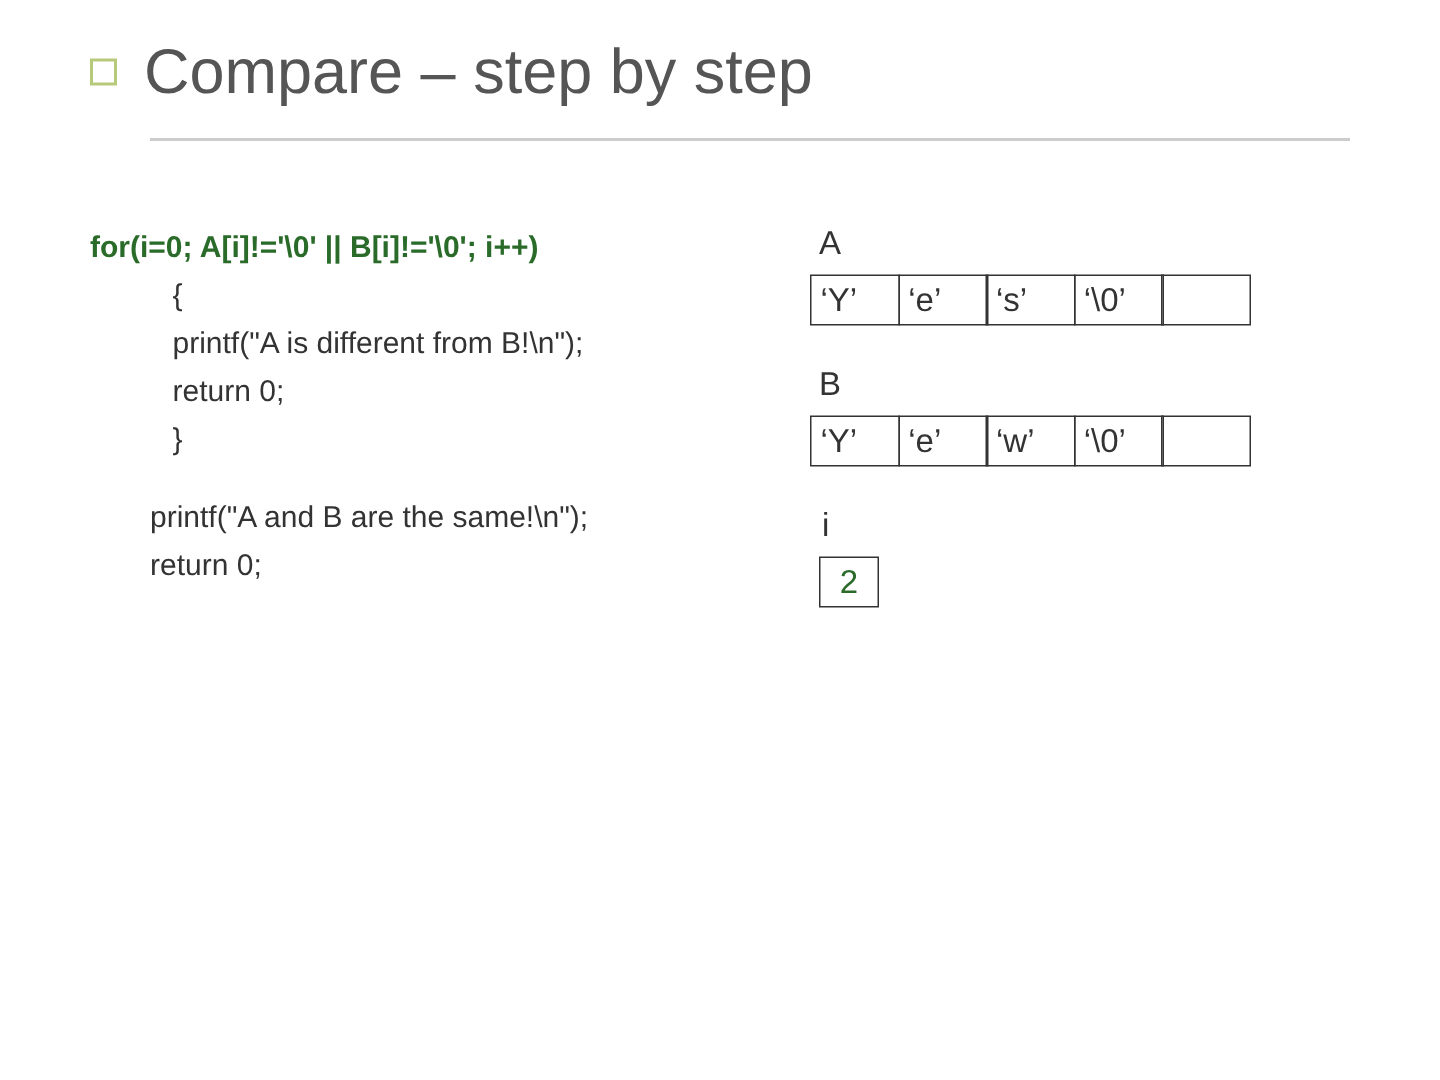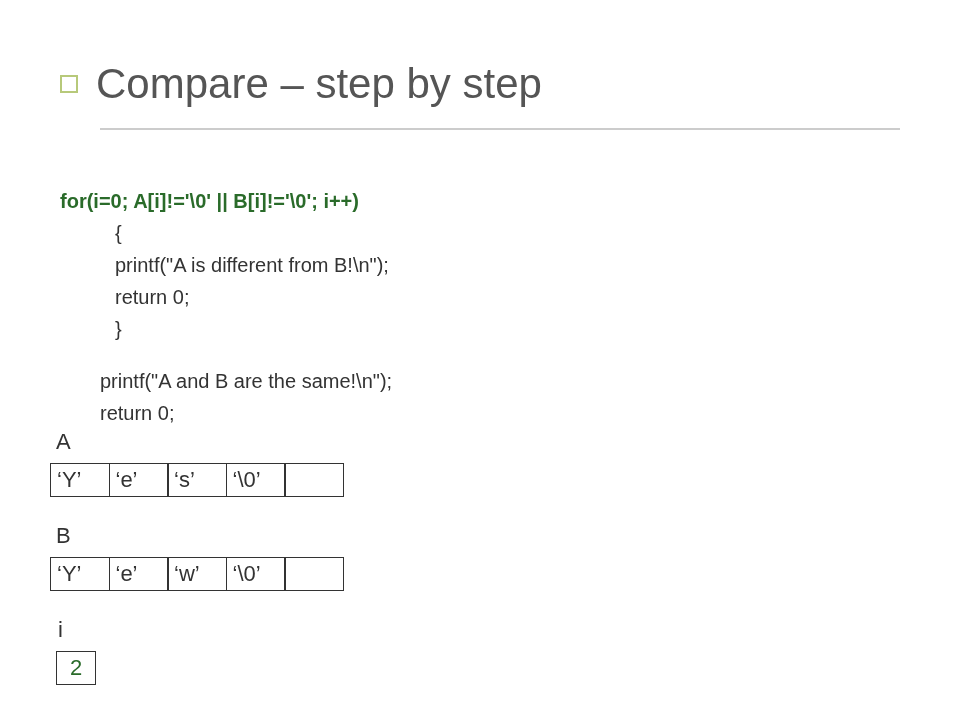--- a/index.html
+++ b/index.html
@@ -9,21 +9,21 @@
     height: 720px;
     background: #fff;
     font-family: Arial, "Helvetica Neue", sans-serif;
     color: #222;
   }
   .slide {
     position: relative;
     width: 960px;
     height: 620px;
     box-sizing: border-box;
-    padding: 60px 0 0 0;
+    padding: 24px 0 0 0;
   }
   .title-row {
     display: flex;
     align-items: center;
     margin-left: 60px;
     margin-bottom: 20px;
   }
   .title-bullet {
     width: 18px;
     height: 18px;
@@ -39,21 +39,20 @@
   }
   .title-underline {
     margin-left: 100px;
     width: 800px;
     height: 2px;
     background: #ccc;
     margin-bottom: 55px;
   }
   .body {
     display: flex;
-    flex-direction: column;
     align-items: flex-start;
   }
   .code-block {
     margin-left: 60px;
     width: 430px;
     font-size: 20px;
     line-height: 1.6;
     color: #333;
   }
   .code-block .hl { color: #2a6b2a; font-weight: bold; }

